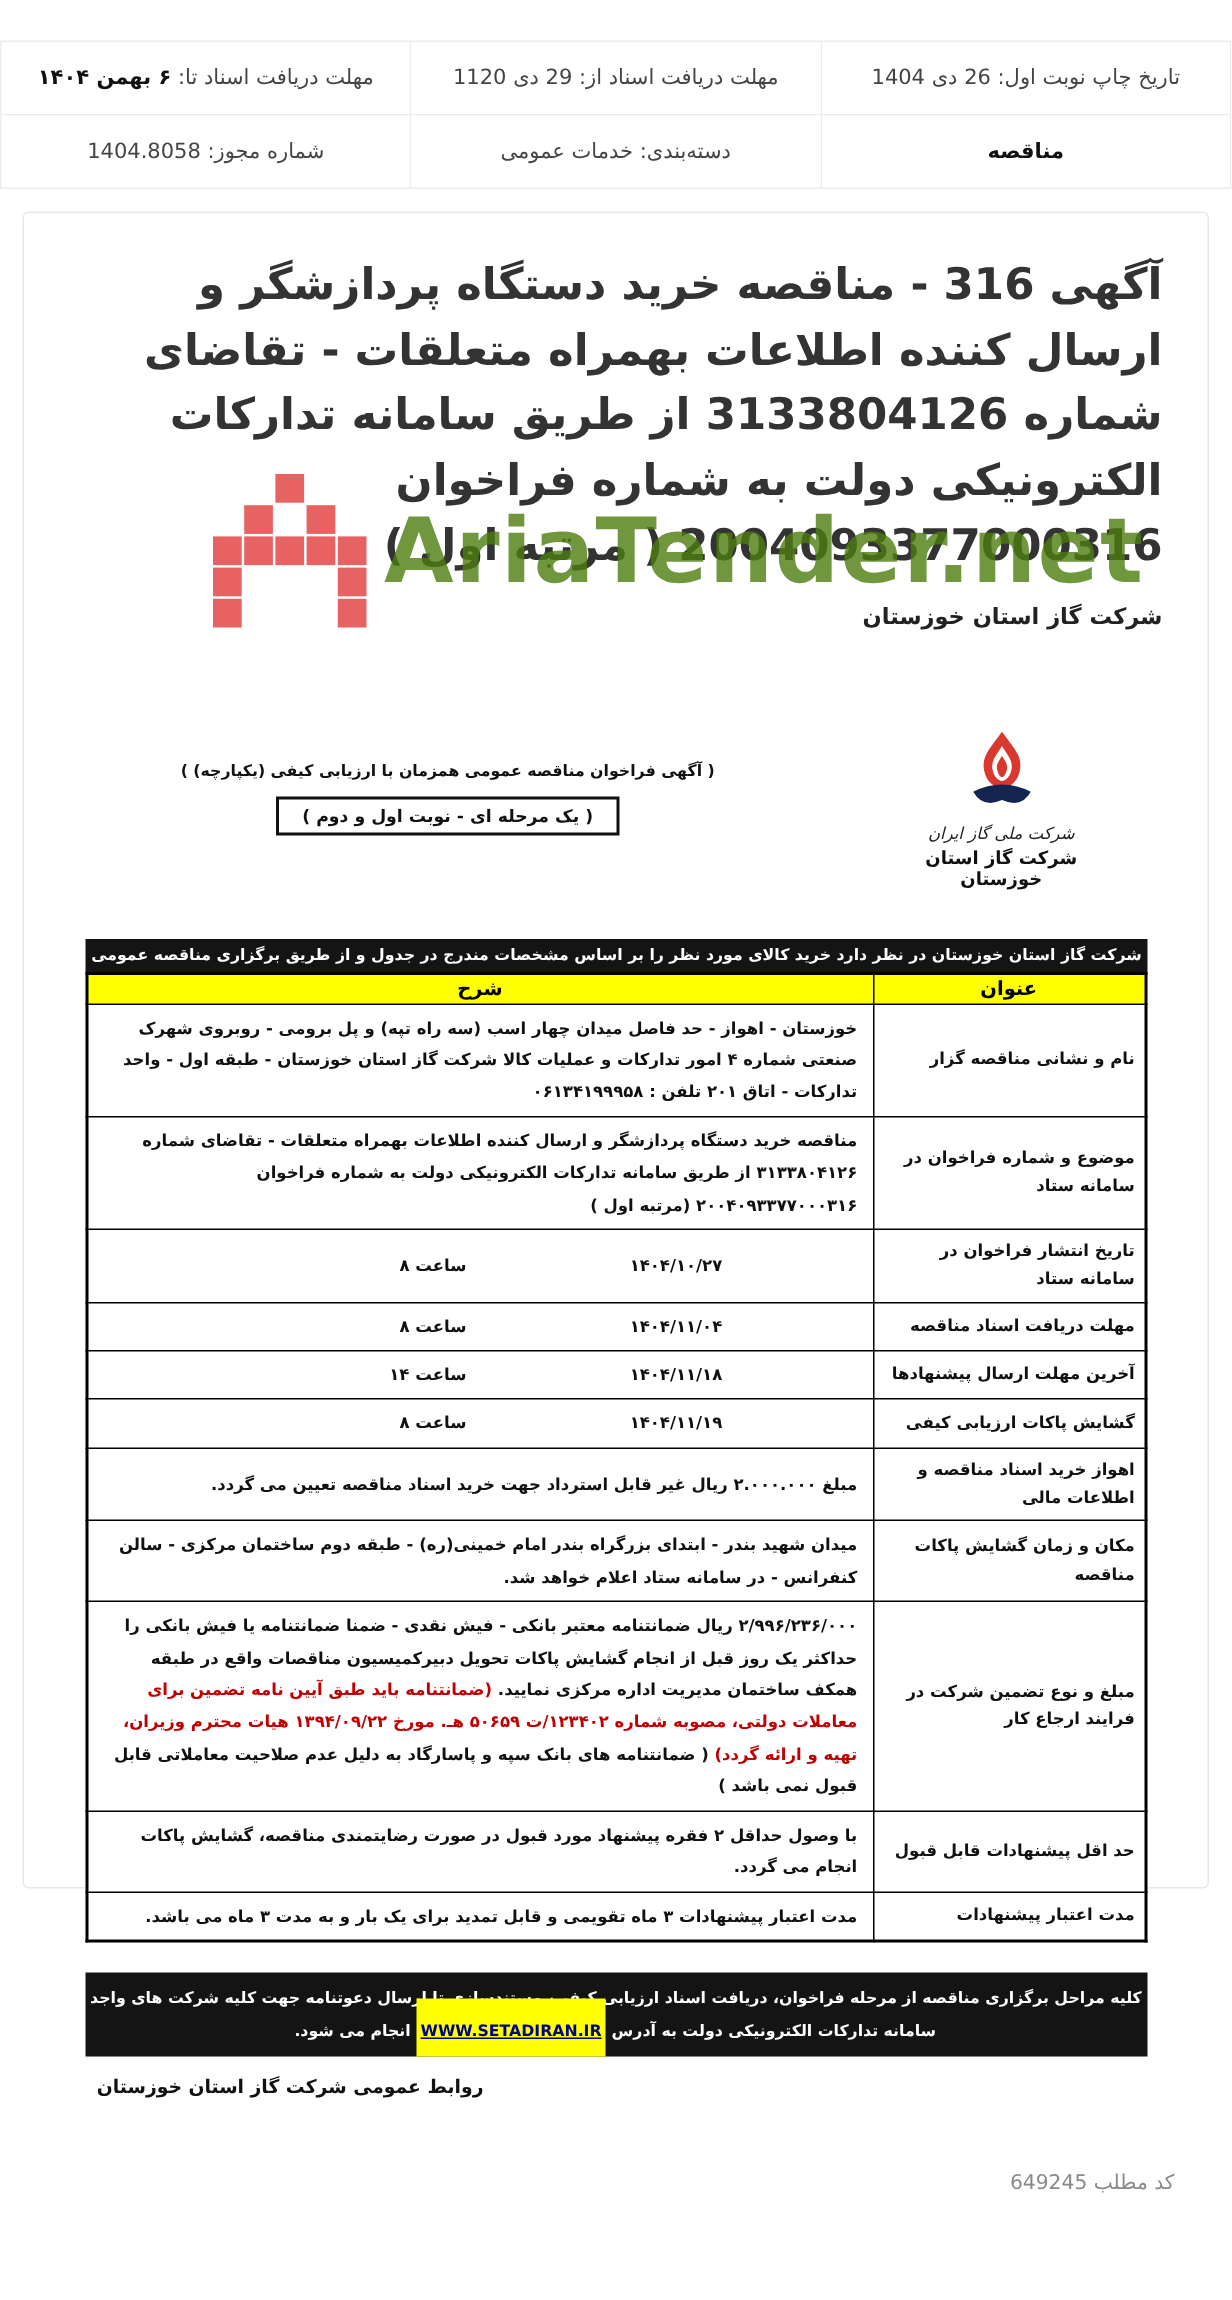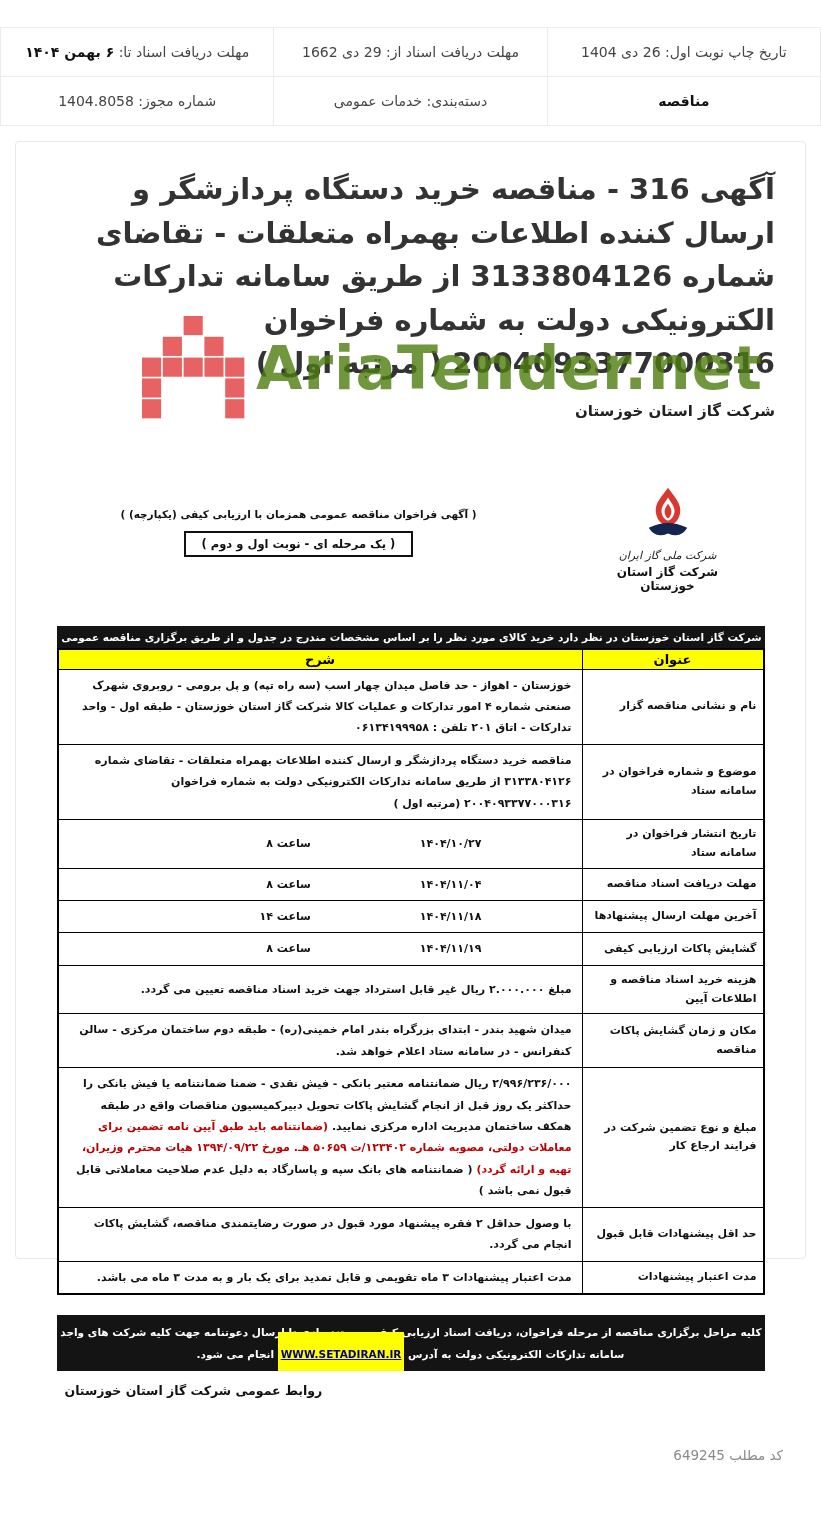--- a/index.html
+++ b/index.html
@@ -77,21 +77,21 @@
   .post-code{position:absolute;top:1447px;right:38px;font-size:13.5px;color:#8a8a8a;}
 </style>
 </head>
 <body>
 
 <div class="meta-table">
   <div class="meta-cell">
     <span>تاریخ چاپ نوبت اول: 26 دی 1404</span>
   </div>
   <div class="meta-cell">
-    <span>مهلت دریافت اسناد از: 29 دی 1662</span>
+    <span>مهلت دریافت اسناد از: 29 دی 1120</span>
   </div>
   <div class="meta-cell">
     <span>مهلت دریافت اسناد تا:</span>
     <span class="bold">۶ بهمن ۱۴۰۴</span>
   </div>
   <div class="meta-cell bold">مناقصه</div>
   <div class="meta-cell">دسته‌بندی: خدمات عمومی</div>
   <div class="meta-cell">شماره مجوز: 1404.8058</div>
 </div>
 
@@ -179,21 +179,21 @@
           </td>
         </tr>
         <tr>
           <td class="title-cell">گشایش پاکات ارزیابی کیفی</td>
           <td class="desc-cell date-cell">
             <span>۱۴۰۴/۱۱/۱۹</span>
             <span class="time">ساعت ۸</span>
           </td>
         </tr>
         <tr>
-          <td class="title-cell">هزینه خرید اسناد مناقصه و اطلاعات آیین</td>
+          <td class="title-cell">اهواز خرید اسناد مناقصه و اطلاعات مالی</td>
           <td class="desc-cell">مبلغ ۲.۰۰۰.۰۰۰ ریال غیر قابل استرداد جهت خرید اسناد مناقصه تعیین می گردد.</td>
         </tr>
         <tr>
           <td class="title-cell">مکان و زمان گشایش پاکات مناقصه</td>
           <td class="desc-cell">میدان شهید بندر - ابتدای بزرگراه بندر امام خمینی(ره) - طبقه دوم ساختمان مرکزی - سالن کنفرانس - در سامانه ستاد اعلام خواهد شد.</td>
         </tr>
         <tr>
           <td class="title-cell">مبلغ و نوع تضمین شرکت در فرایند ارجاع کار</td>
           <td class="desc-cell">
             <span>۲/۹۹۶/۲۳۶/۰۰۰ ریال ضمانتنامه معتبر بانکی - فیش نقدی - ضمنا ضمانتنامه یا فیش بانکی را حداکثر یک روز قبل از انجام گشایش پاکات تحویل دبیرکمیسیون مناقصات واقع در طبقه همکف ساختمان مدیریت اداره مرکزی نمایید.</span>

